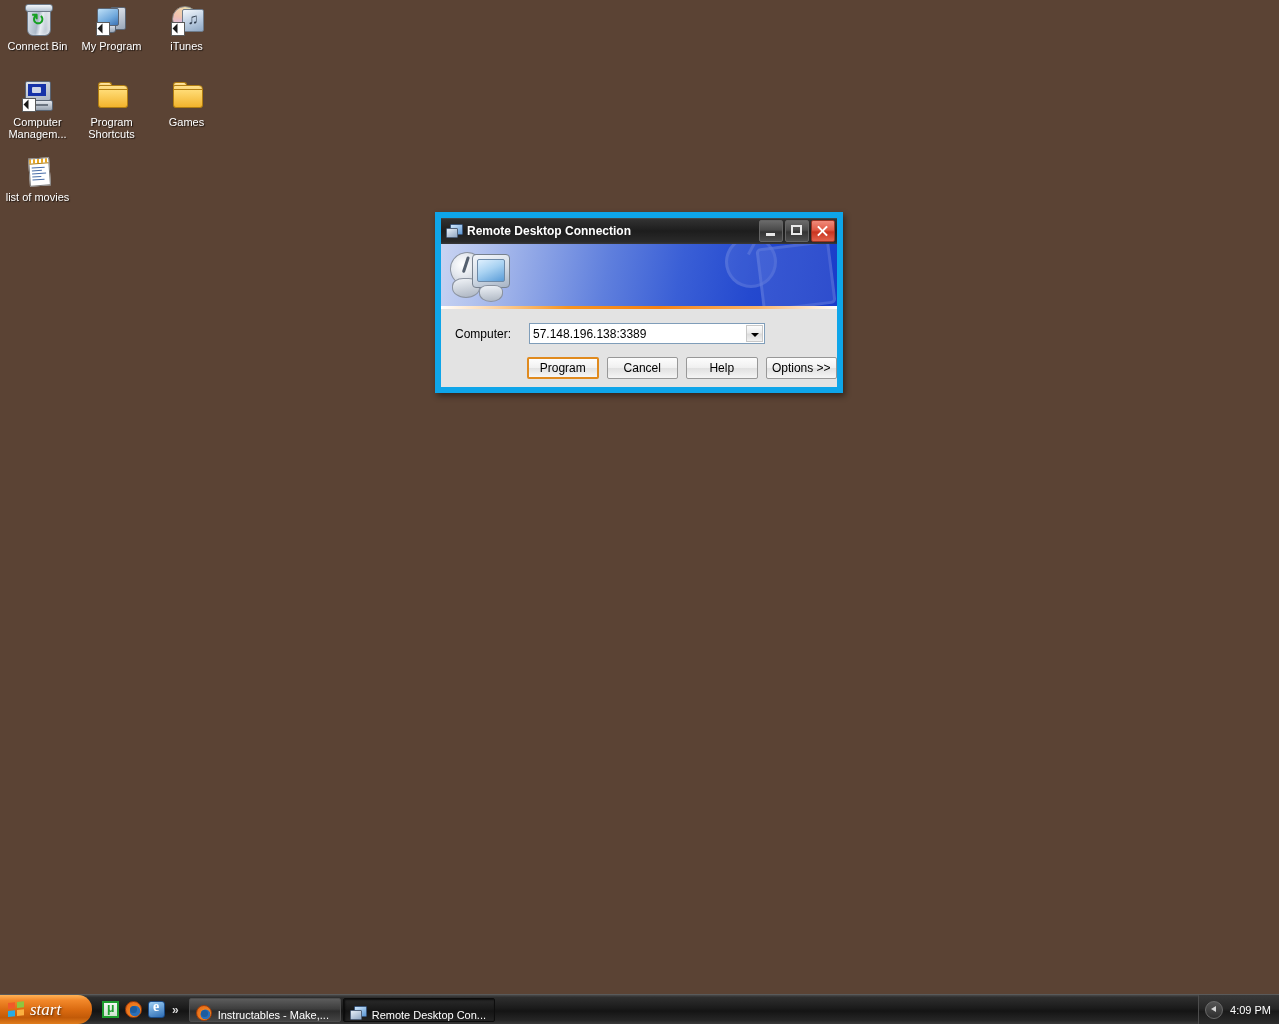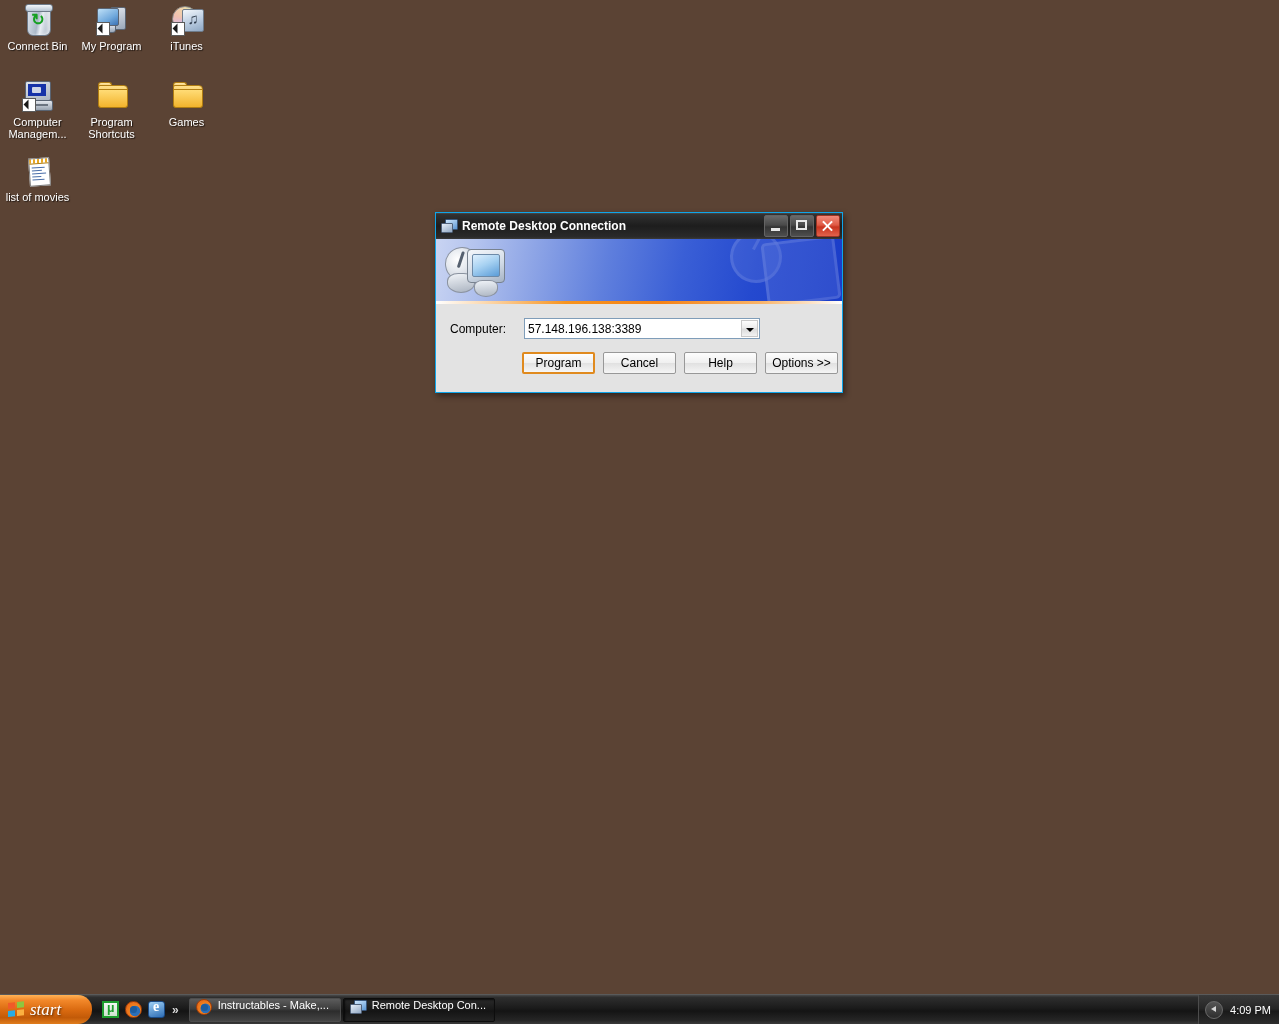--- a/index.html
+++ b/index.html
@@ -191,21 +191,21 @@
   }
 
   
   #rdp-window {
     position: absolute;
     left: 435px;
     top: 212px;
     width: 408px;
     height: 181px;
     background: #e3e3e3;
-    border: 1px solid #0ea5e9;
+    border: 6px solid #0ea5e9;
     box-shadow: 2px 3px 6px rgba(0,0,0,0.45);
     box-sizing: border-box;
   }
   .titlebar {
     height: 26px;
     background: linear-gradient(180deg,#4c4c4c 0%, #313131 6%, #1d1d1d 50%, #2a2a2a 92%, #3a3a3a 100%);
     display: flex;
     align-items: center;
     padding: 0 2px 0 5px;
     box-sizing: border-box;
@@ -524,21 +524,21 @@
     align-items: center;
     gap: 2px;
     padding-left: 6px;
     flex: 1 1 auto;
     min-width: 0;
   }
   .task-btn {
     height: 24px;
     width: 152px;
     display: flex;
-    align-items: flex-start;
+    align-items: flex-end;
     padding: 0 6px;
     box-sizing: border-box;
     border-radius: 2px;
     border: 1px solid #4d4d4d;
     background: linear-gradient(180deg,#5c5c5c 0%, #3d3d3d 45%, #2c2c2c 55%, #454545 100%);
     color: #ffffff;
     font-size: 11px;
     overflow: hidden;
     white-space: nowrap;
     cursor: default;

